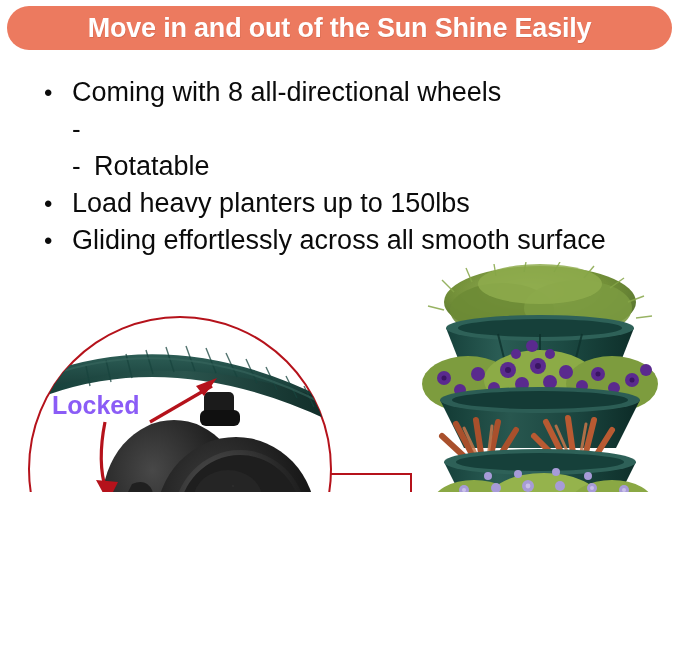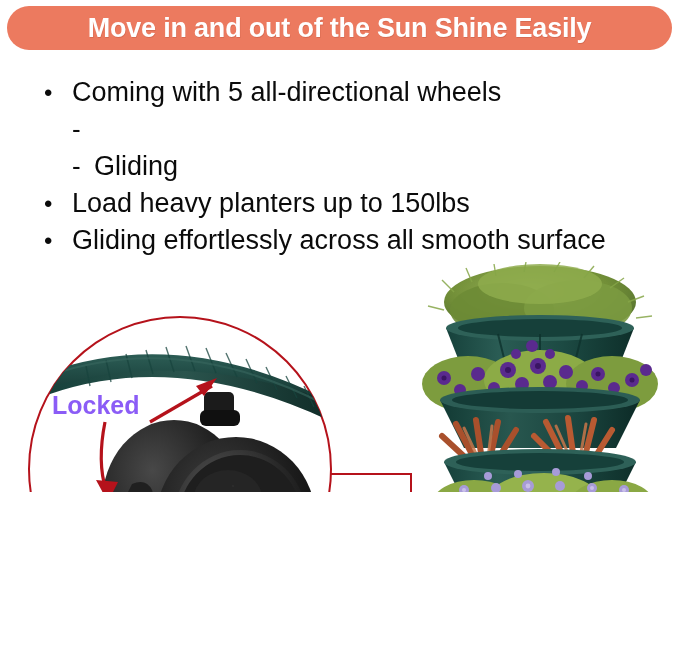--- a/index.html
+++ b/index.html
@@ -163,30 +163,30 @@
 <div id="page">
 
   <div id="header-banner">
     <span id="header-title">Move in and out of the Sun Shine Easily</span>
   </div>
 
   <div id="feature-list">
 
     <div class="feat-row level-1">
       <span class="marker">•</span>
-      <span class="feat-text">Coming with 5 all-directional wheels</span>
+      <span class="feat-text">Coming with 8 all-directional wheels</span>
     </div>
 
     <div class="feat-row level-2">
       <span class="marker">-</span>
     </div>
 
     <div class="feat-row level-2">
       <span class="marker">-</span>
-      <span class="feat-text">Gliding</span>
+      <span class="feat-text">Rotatable</span>
     </div>
 
     <div class="feat-row level-1">
       <span class="marker">•</span>
       <span class="feat-text">Load heavy planters up to 150lbs</span>
     </div>
 
     <div class="feat-row level-1">
       <span class="marker">•</span>
       <span class="feat-text">Gliding effortlessly across all smooth surface</span>

